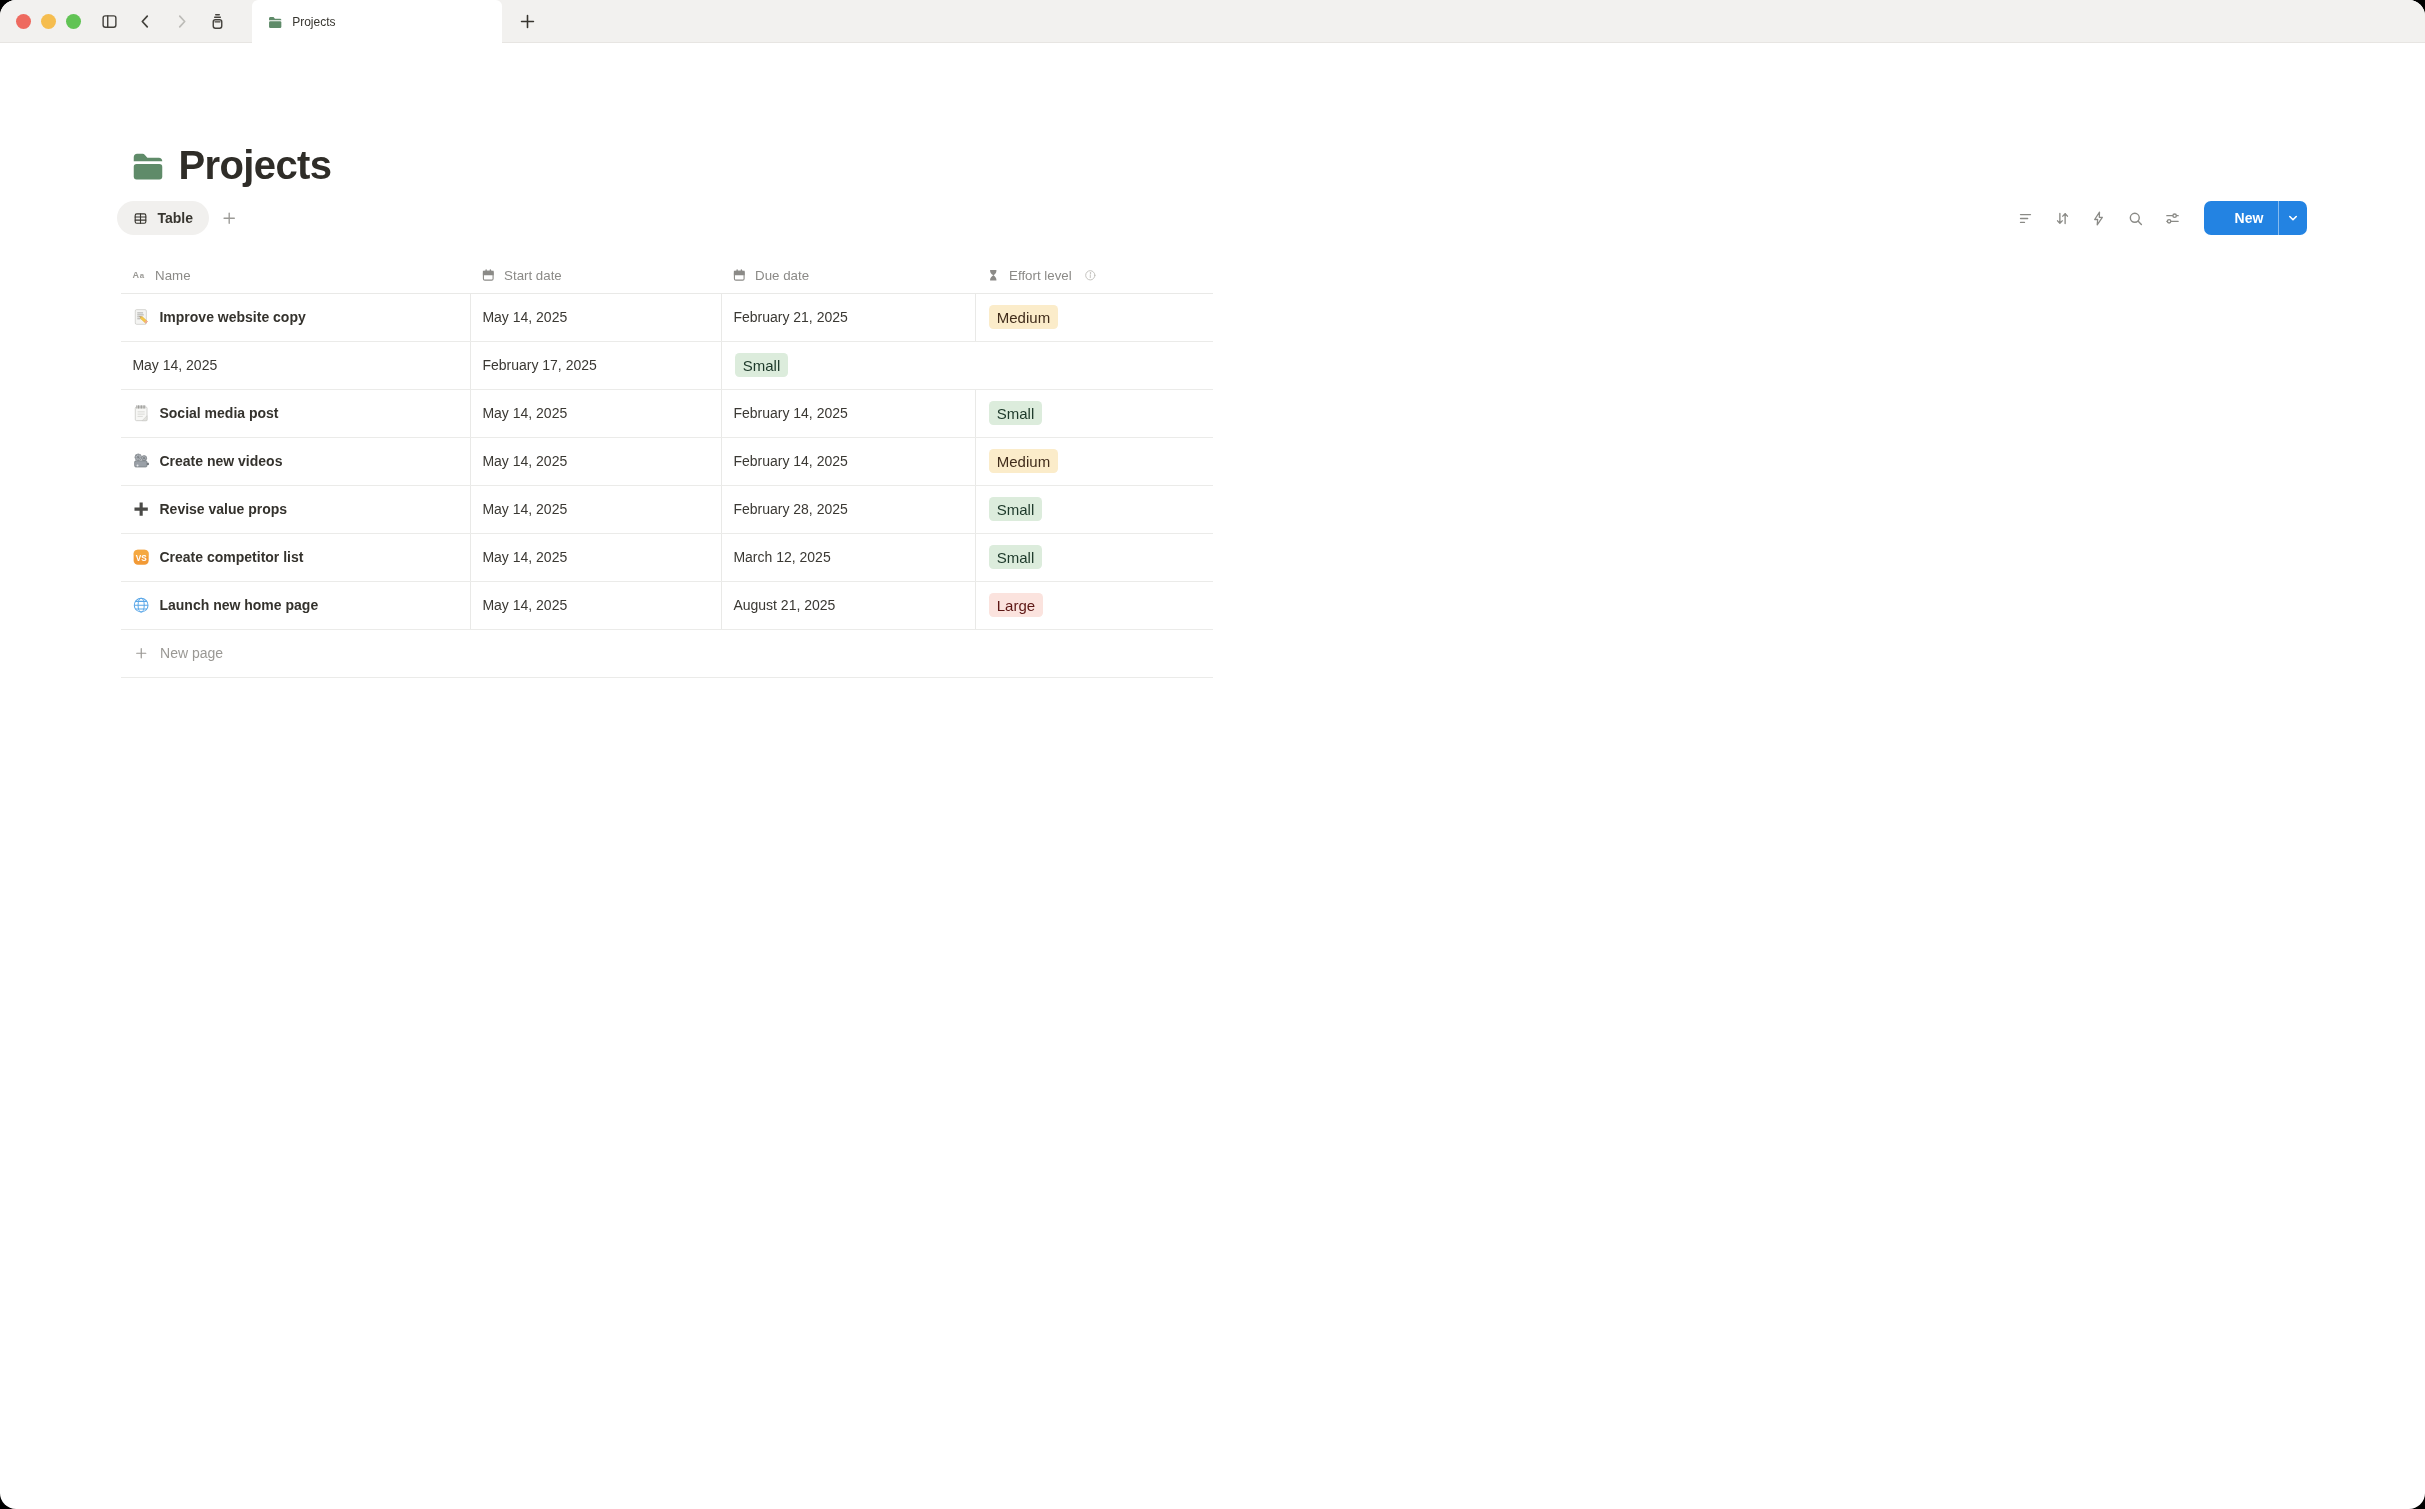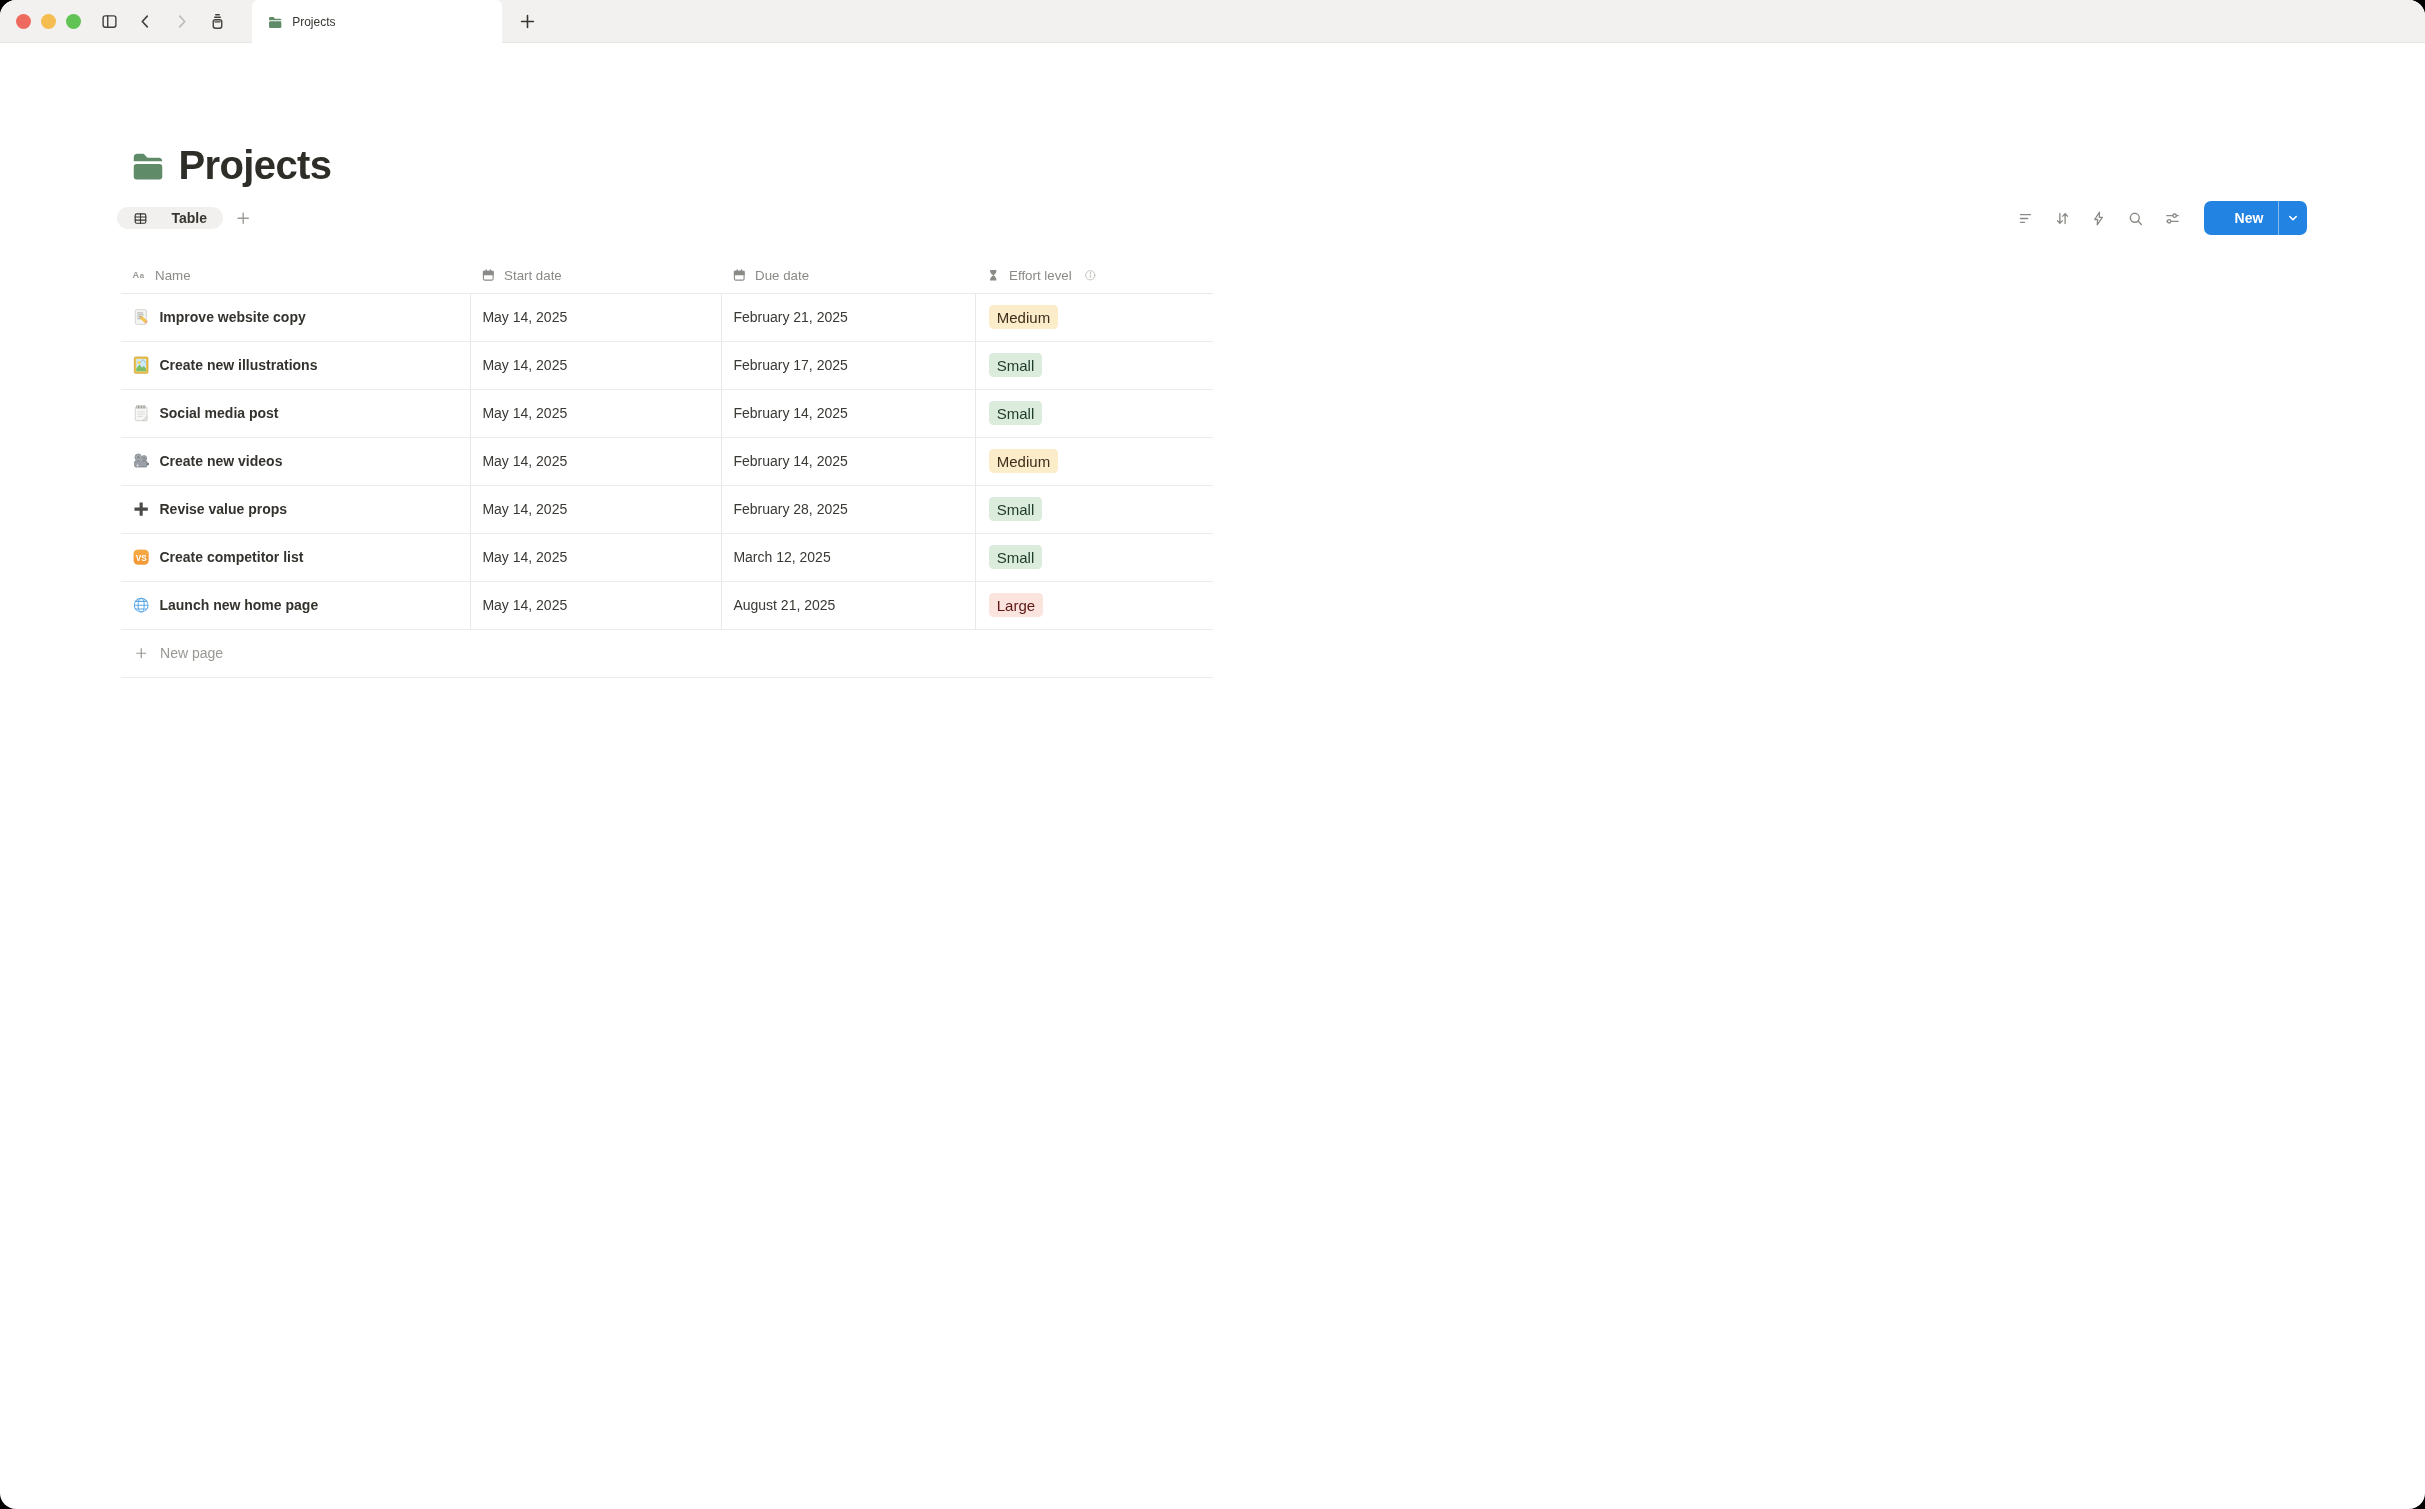--- a/index.html
+++ b/index.html
@@ -19,21 +19,21 @@
   .tab-title { font-size:12px; color:#37352f; }
   .newtab { position:absolute; left:518px; top:12px; width:19px; height:19px; color:#37352f; }
 
   
   .content { background:#fff; height:711px; }
   .title-row { display:flex; align-items:center; gap:11.4px; padding:100px 0 0 129px; }
   .title-row .folder { width:38px; height:38px; color:#5f8b69; }
   .page-title { font-size:40px; font-weight:700; color:#2f2d28; letter-spacing:-0.6px; }
 
   .view-bar { display:flex; align-items:center; margin:12.6px 118px 0 117px; height:35px; }
-  .view-pill { display:flex; align-items:center; gap:23px; background:#f1f0ee; border-radius:17.7px; height:22px; padding:0 16.4px; color:#37352f; }
+  .view-pill { display:flex; align-items:center; gap:9px; background:#f1f0ee; border-radius:17.7px; height:34px; padding:0 16.4px; color:#37352f; }
   .view-pill .ico { width:15px; height:15px; color:#37352f; }
   .view-pill-label { font-size:14px; font-weight:600; }
   .add-view { width:16.4px; height:16.4px; margin-left:11.4px; color:#9b9a96; }
   .spacer { flex:1; }
   .tool-icons { display:flex; align-items:center; gap:19.6px; color:#8a8a86; margin-right:23px; }
   .tool-icons .ico { width:17px; height:17px; }
   .new-btn { display:flex; align-items:stretch; height:34px; border-radius:7px; overflow:hidden; color:#fff; }
   .new-btn-main { display:flex; align-items:center; padding:0 15px; font-size:14px; font-weight:600; }
   .new-btn-divider { width:0.6px; background:rgba(255,255,255,0.45); }
   .new-btn-chevron { width:28px; display:flex; align-items:center; justify-content:center; }
@@ -251,30 +251,20 @@
               <span>May 14, 2025</span>
             </div>
     <div class="td cell-date">
               <span>February 21, 2025</span>
             </div>
     <div class="td cell-effort">
               <span class="badge" style="background: rgb(251, 236, 202); color: rgb(64, 44, 27);">Medium</span>
             </div>
   </div>
           <div class="tgrid trow">
-    <div class="td cell-name">
-      <span class="emoji"><svg viewBox="0 0 28 28">
-                  <rect x="3.5" y="1.5" width="21" height="25" rx="2" fill="#edc24a" stroke="#c79b2d"></rect>
-                  <rect x="6.5" y="4.5" width="15" height="19" fill="#cdeafc"></rect>
-                  <circle cx="11" cy="10" r="2.4" fill="#f7d34f"></circle>
-                  <path d="M6.5 19 l5-6 4 5 2.5-3 3.5 4.5 v4 h-15 Z" fill="#7ec06a"></path>
-                  <path d="M13 10 l4-4.5 4.5 6" stroke="#9db6c4" stroke-width="1.2" fill="none"></path>
-                </svg></span>
-      <span>Create new illustrations</span>
-    </div>
     <div class="td cell-date">
               <span>May 14, 2025</span>
             </div>
     <div class="td cell-date">
               <span>February 17, 2025</span>
             </div>
     <div class="td cell-effort">
               <span class="badge" style="background: rgb(220, 236, 220); color: rgb(28, 56, 41);">Small</span>
             </div>
   </div>

